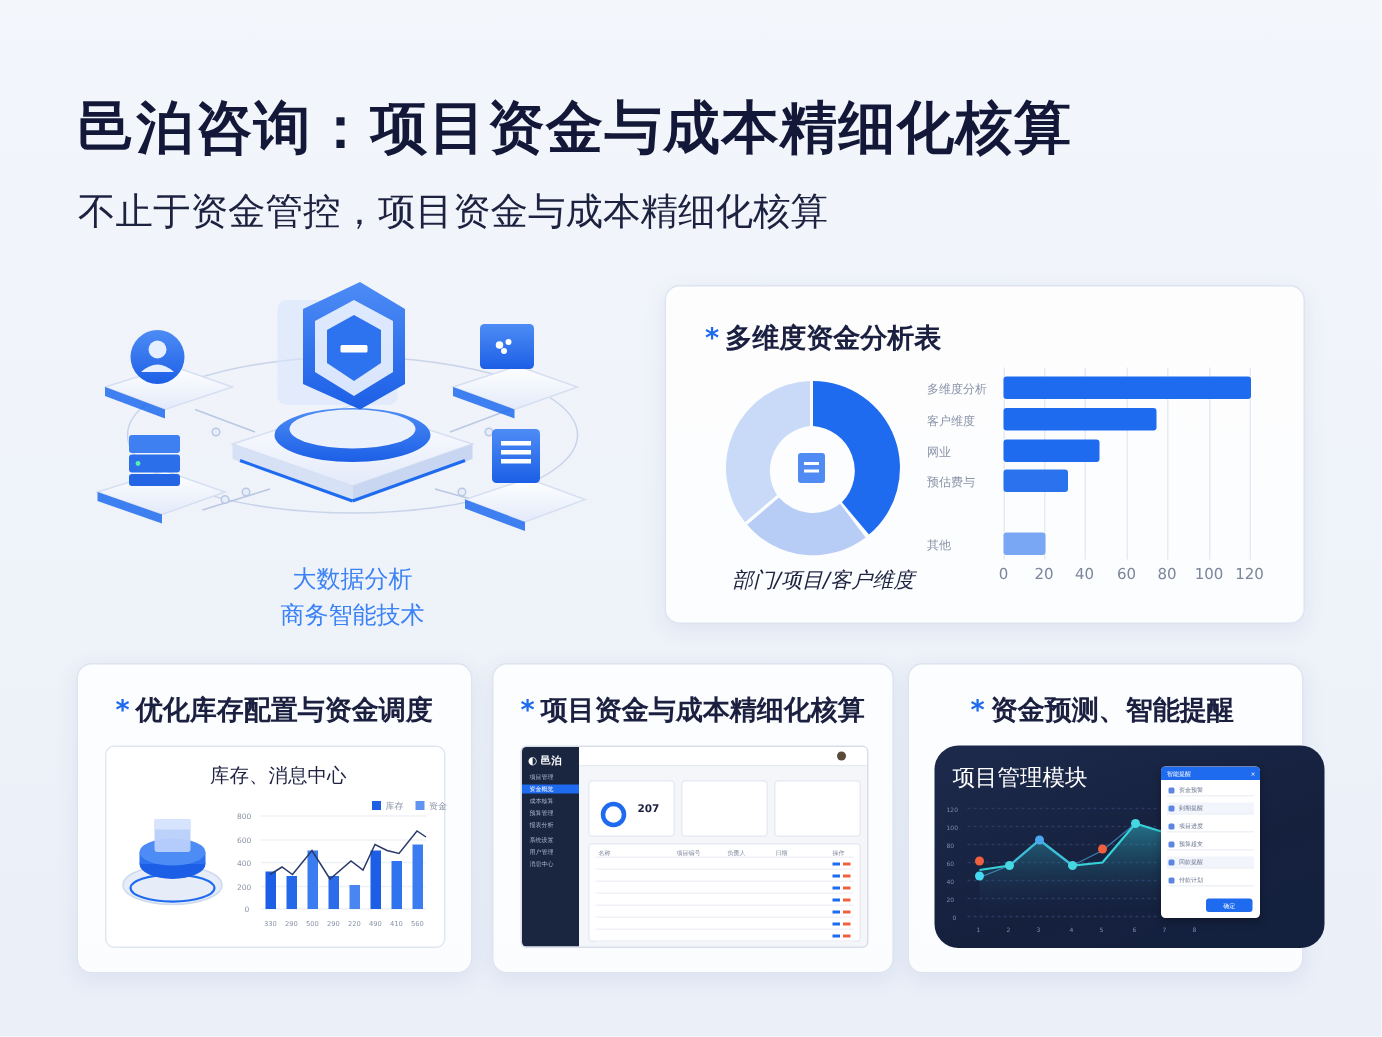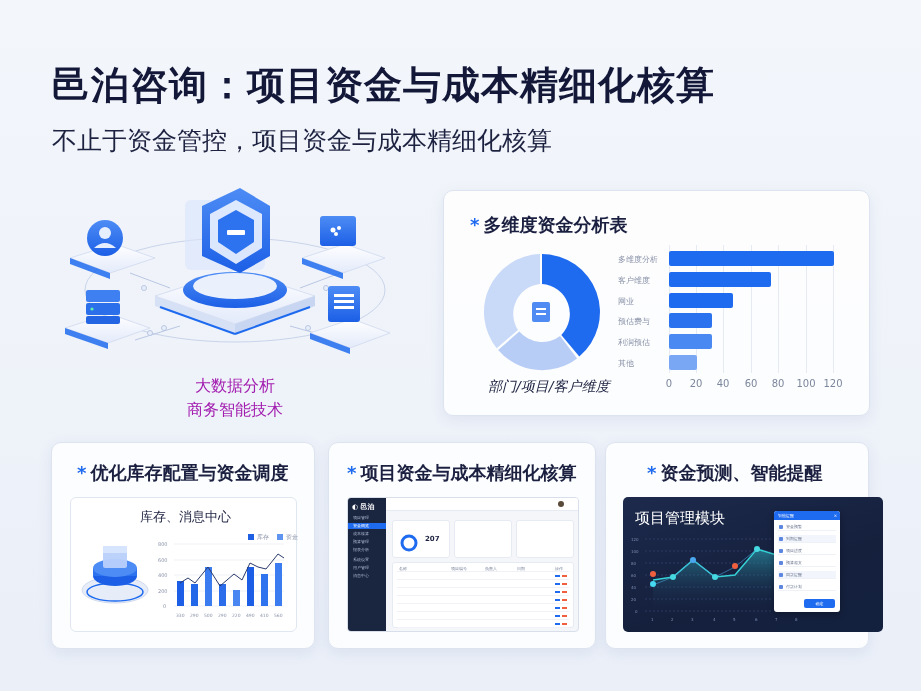--- a/index.html
+++ b/index.html
@@ -21,21 +21,21 @@
   .card {
     position: absolute; background: rgba(255,255,255,0.82);
     border: 1px solid #dde4f0; border-radius: 10px;
     box-shadow: 0 4px 14px rgba(80,110,170,0.10);
   }
   .card-title { position: absolute; font-size: 18px; font-weight: bold; color: #1b2040; white-space: nowrap; }
   .star { color: #1f6bef; margin-right: 4px; }
 
   
   .illus { position: absolute; left: 40px; top: 178px; width: 390px; height: 250px; }
-  .illus-label { position: absolute; left: 0; width: 390px; text-align: center; font-size: 16px; color: #a21caf; }
+  .illus-label { position: absolute; left: 0; width: 390px; text-align: center; font-size: 16px; color: #3b82f6; }
 
   
   .donut-wrap { position: absolute; left: 482px; top: 252px; width: 120px; height: 120px; }
   .donut-caption { position: absolute; left: 488px; top: 378px; font-size: 14px; color: #1d2240; font-style: italic; }
 
   
   .hbar-chart { position: absolute; left: 618px; top: 245px; width: 235px; height: 150px; }
   .hbar-row { position: absolute; left: 0; height: 16px; width: 235px; }
   .hbar-label { position: absolute; left: 0; width: 45px; font-size: 8px; color: #8a93a8; top: 3px; }
   .hbar-bar { position: absolute; left: 51px; height: 15px; border-radius: 2px; }
@@ -53,21 +53,21 @@
   .mini-brand { position: absolute; left: 4px; top: 4px; font-size: 7px; color: #fff; font-weight: bold; }
   .mini-nav { position: absolute; left: 0; width: 38px; height: 6px; font-size: 4px; color: #aab4cc; padding-left: 5px; line-height: 6px; }
   .mini-nav.active { background: #1f6bef; color: #fff; }
   .mini-topbar { position: absolute; left: 38px; top: 0; right: 0; height: 13px; background: #fff; border-bottom: 1px solid #e6ebf3; }
   .mini-stat { position: absolute; top: 22px; height: 38px; background: #fff; border-radius: 3px; border: 1px solid #e6ebf3; }
   .mini-table { position: absolute; left: 44px; top: 64px; width: 182px; height: 66px; background: #fff; border: 1px solid #e6ebf3; border-radius: 3px; }
   .mini-row { position: absolute; left: 4px; right: 4px; height: 7px; border-bottom: 1px solid #f0f2f7; font-size: 3px; color: #8a93a8; }
   .tiny { font-size: 4px; color: #7c869c; position: absolute; white-space: nowrap; }
 
   
-  .dark-panel { position: absolute; left: 623px; top: 497px; width: 260px; height: 135px; border-radius: 5px;
+  .dark-panel { position: absolute; left: 623px; top: 497px; width: 260px; height: 135px; border-radius: 16px;
     background: linear-gradient(160deg, #1d2a4c 0%, #15203d 60%, #13213e 100%); overflow: hidden; }
   .dark-title { position: absolute; left: 12px; top: 12px; color: #fff; font-size: 15px; }
   .dark-modal { position: absolute; left: 151px; top: 14px; width: 66px; height: 101px; background: #fff; border-radius: 3px; overflow: hidden; box-shadow: 0 2px 6px rgba(0,0,0,0.3); }
   .dark-modal-head { height: 9px; background: #1f6bef; font-size: 4px; color: #fff; padding-left: 4px; line-height: 9px; }
   .modal-item { position: absolute; left: 4px; right: 4px; height: 8px; font-size: 4px; color: #6a7590; line-height: 8px; padding-left: 8px; border-bottom: 1px solid #eef1f6; }
   .modal-item::before { content: ""; position: absolute; left: 1px; top: 2px; width: 4px; height: 4px; background: #5c86e0; border-radius: 1px; }
   .modal-btn { position: absolute; left: 30px; top: 88px; width: 31px; height: 9px; background: #1f6bef; border-radius: 2px; color: #fff; font-size: 4px; text-align: center; line-height: 9px; }
 </style>
 </head>
 <body>
@@ -196,24 +196,20 @@
       <span class="hbar-label">客户维度</span>
       <div class="hbar-bar" style="width:102px; background:#1f6bef;"></div>
     </div>
   <div class="hbar-row" style="top:48px;">
       <span class="hbar-label">网业</span>
       <div class="hbar-bar" style="width:64px; background:#1f6bef;"></div>
     </div>
   <div class="hbar-row" style="top:68px;font-family:Liberation Serif, serif;">
       <span class="hbar-label">预估费与</span>
       <div class="hbar-bar" style="width:43px; background:#2a72ee;"></div>
-    </div>
-  <div class="hbar-row" style="top:89px;">
-      <span class="hbar-label">利润预估</span>
-      <div class="hbar-bar" style="width:43px; background:#4a89f1;"></div>
     </div>
   <div class="hbar-row" style="top:110px;">
       <span class="hbar-label">其他</span>
       <div class="hbar-bar" style="width:28px; background:#79a7f4;"></div>
     </div>
 
   <span class="hbar-tick" style="left:51px;">0</span>
   <span class="hbar-tick" style="left:78px;">20</span>
   <span class="hbar-tick" style="left:105px;">40</span>
   <span class="hbar-tick" style="left:133px;">60</span>

